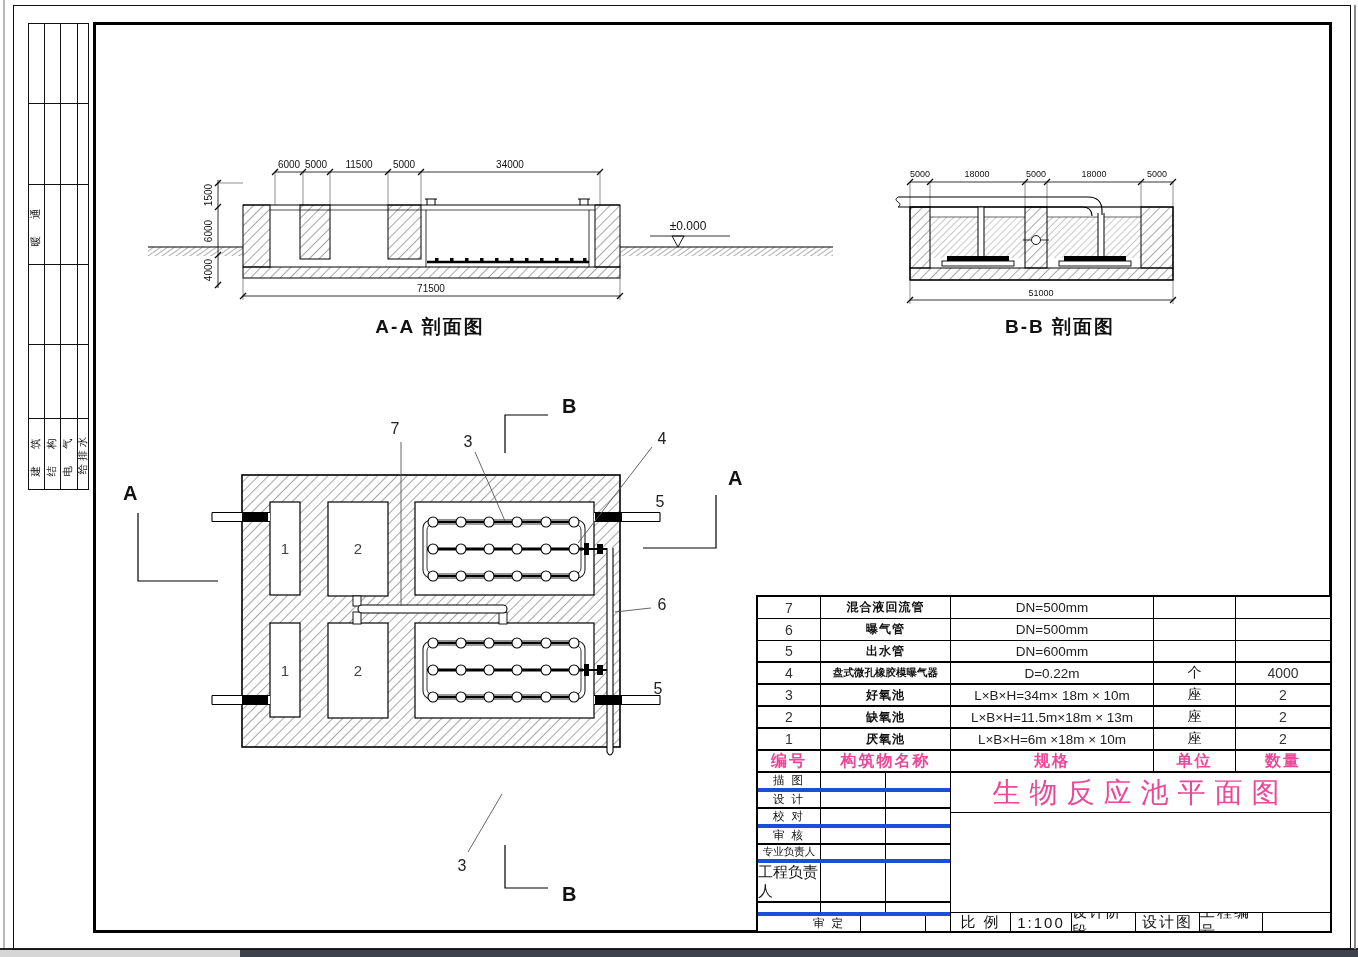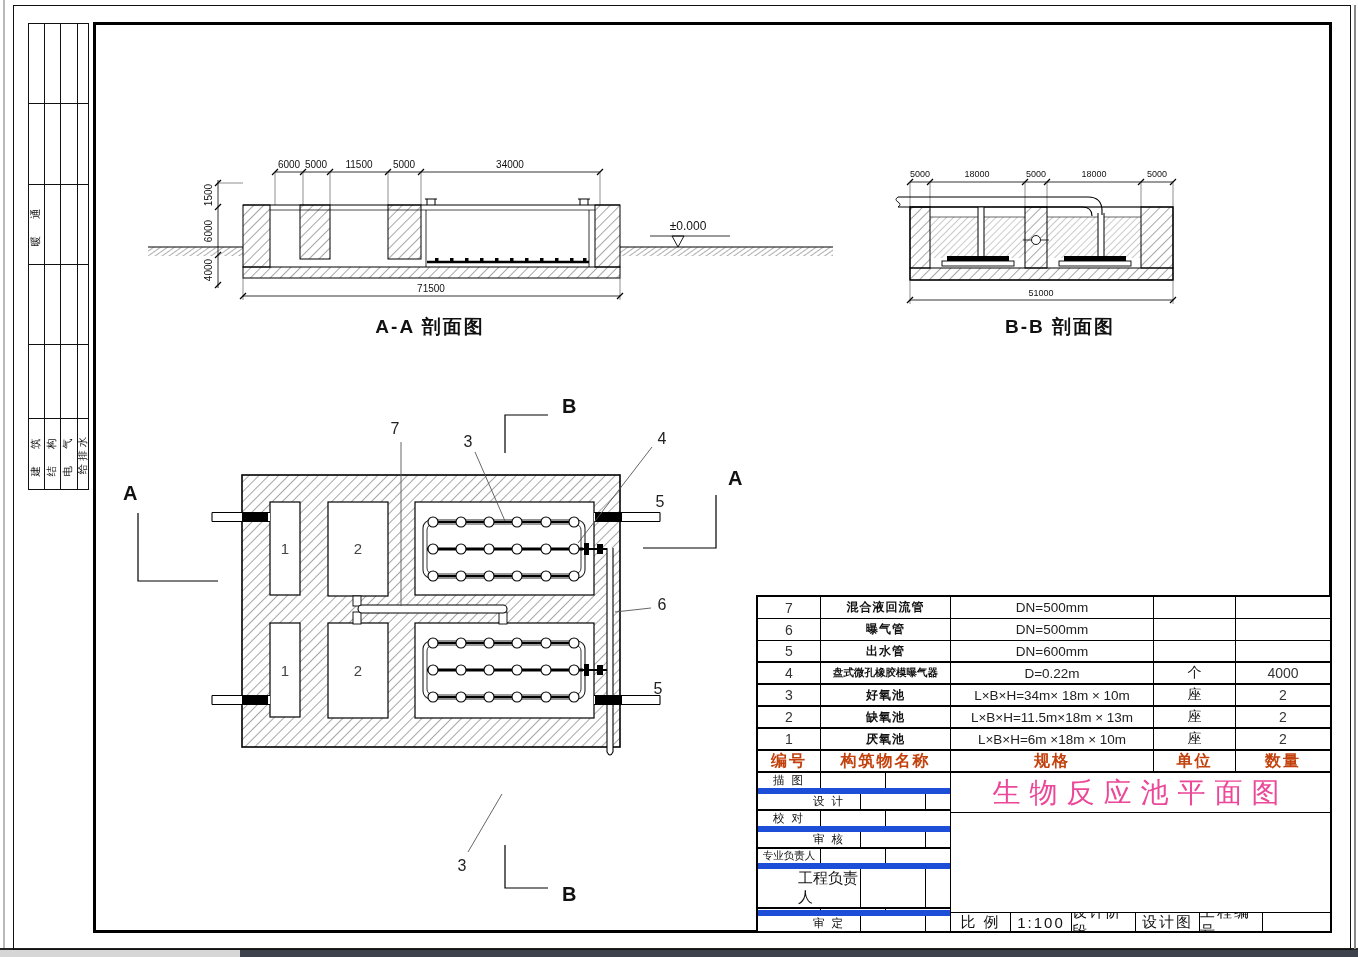--- a/index.html
+++ b/index.html
@@ -30,26 +30,26 @@
   .srow{display:flex;height:22px;border-bottom:1px solid #000;}
   .srow.hb{border-bottom:2px solid #000;}
   .scell{border-right:1px solid #000;display:flex;align-items:center;justify-content:center;overflow:hidden;}
   .scell:last-child{border-right:none;}
   .c-no{width:63px;font-size:14px;color:#333;}
   .c-name{width:130px;font-size:12px;font-weight:700;letter-spacing:1px;}
   .c-name.sm{font-size:10.5px;letter-spacing:0;}
   .c-spec{width:203px;font-size:13.5px;color:#222;font-weight:400;}
   .c-unit{width:82px;font-size:14px;}
   .c-qty{width:94px;font-size:14px;color:#333;}
-  .srow.head .scell{font-size:16px;font-weight:700;letter-spacing:2px;color:#c2410c;}
+  .srow.head .scell{font-size:16px;font-weight:700;letter-spacing:2px;color:#ec4899;}
   .lower{display:flex;height:158px;}
   .sign-block{width:193px;display:flex;flex-direction:column;border-right:1px solid #000;}
-  .sign-row{flex:1;display:flex;border-bottom:6px solid #1d4ed8;}
+  .sign-row{flex:1;display:flex;border-bottom:4px solid #1d4ed8;}
   .sign-row:last-child{border-bottom:none;margin-left:40px;}
-  .sign-row.hb{border-bottom:2px solid #000;padding-left:40px;}
+  .sign-row.hb{border-bottom:2px solid #000;}
   .sign-label{width:63px;border-right:1px solid #000;display:flex;align-items:center;justify-content:center;
               font-size:11.5px;letter-spacing:2px;}
   .sign-c1{width:65px;border-right:1px solid #000;}
   .sign-c2{flex:1;}
   .right-block{flex:1;display:flex;flex-direction:column;}
   .dwg-title{height:40px;border-bottom:1px solid #000;display:flex;align-items:center;justify-content:center;
              font-size:28px;font-weight:300;letter-spacing:9px;color:#ec4899;}
   .blank-cell{flex:1;border-bottom:1px solid #000;}
   .meta-row{height:18px;display:flex;border-bottom:1px solid #000;font-size:15px;}
   .meta-row:last-child{border-bottom:none;}

